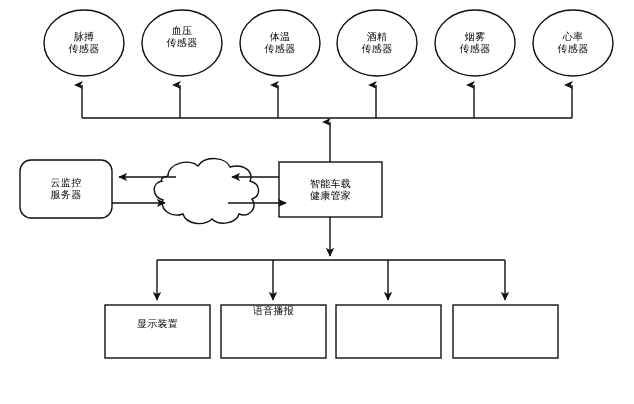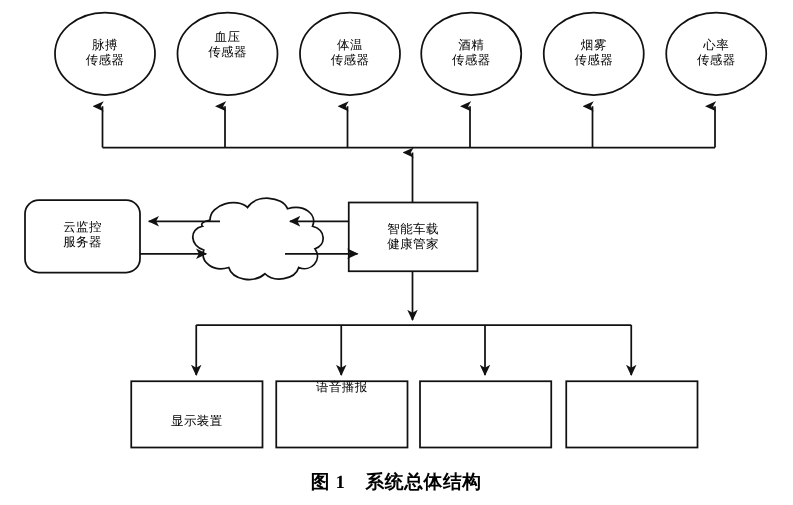--- a/index.html
+++ b/index.html
@@ -156,24 +156,21 @@
 
   <div class="node-label" style="left:279px; top:162px; width:103px; height:55px;">
     <span>智能车载</span>
     <span>健康管家</span>
   </div>
   <div class="node-label" style="left:20px; top:160px; width:92px; height:58px;">
     <span>云监控</span>
     <span>服务器</span>
   </div>
 
-  <div class="node-label" style="left:105px; top:311px; width:105px; height:53px;">
+  <div class="node-label" style="left:105px; top:297px; width:105px; height:53px;">
     <span>显示装置</span>
   </div>
   <div class="node-label" style="left:221px; top:292px; width:105px; height:37px;border-radius:13px;">
     <span>语音播报</span>
   </div>
 
-  <div class="caption">
-    <span>图 1</span><span class="cap-gap"></span><span>系统总体结构</span>
-  </div>
 
 </div>
 
 </body></html>

